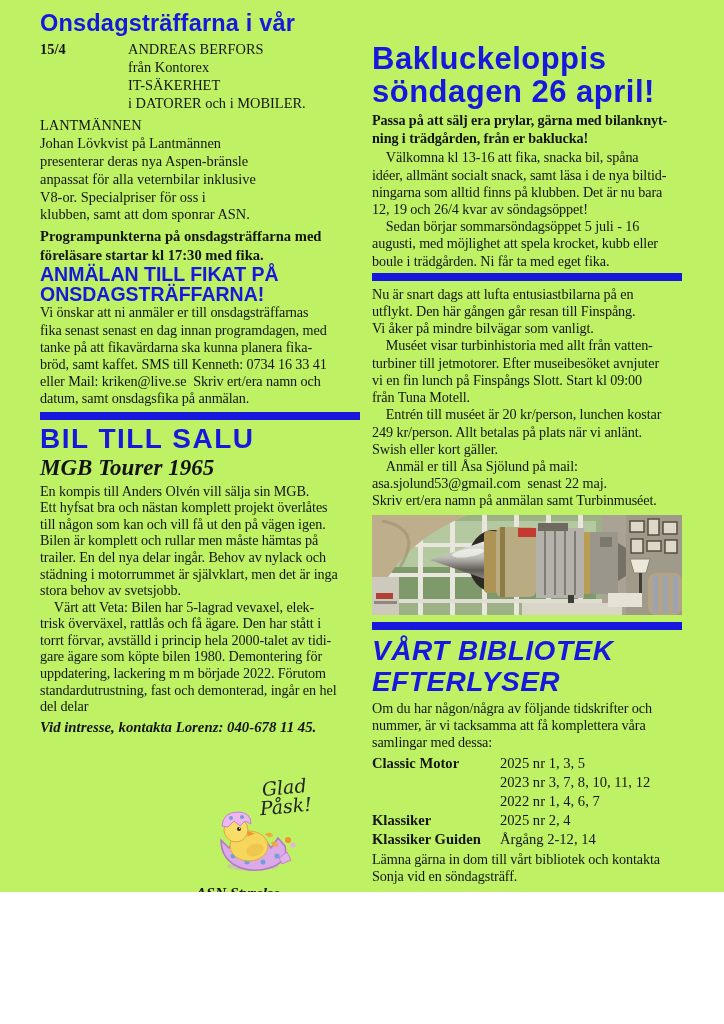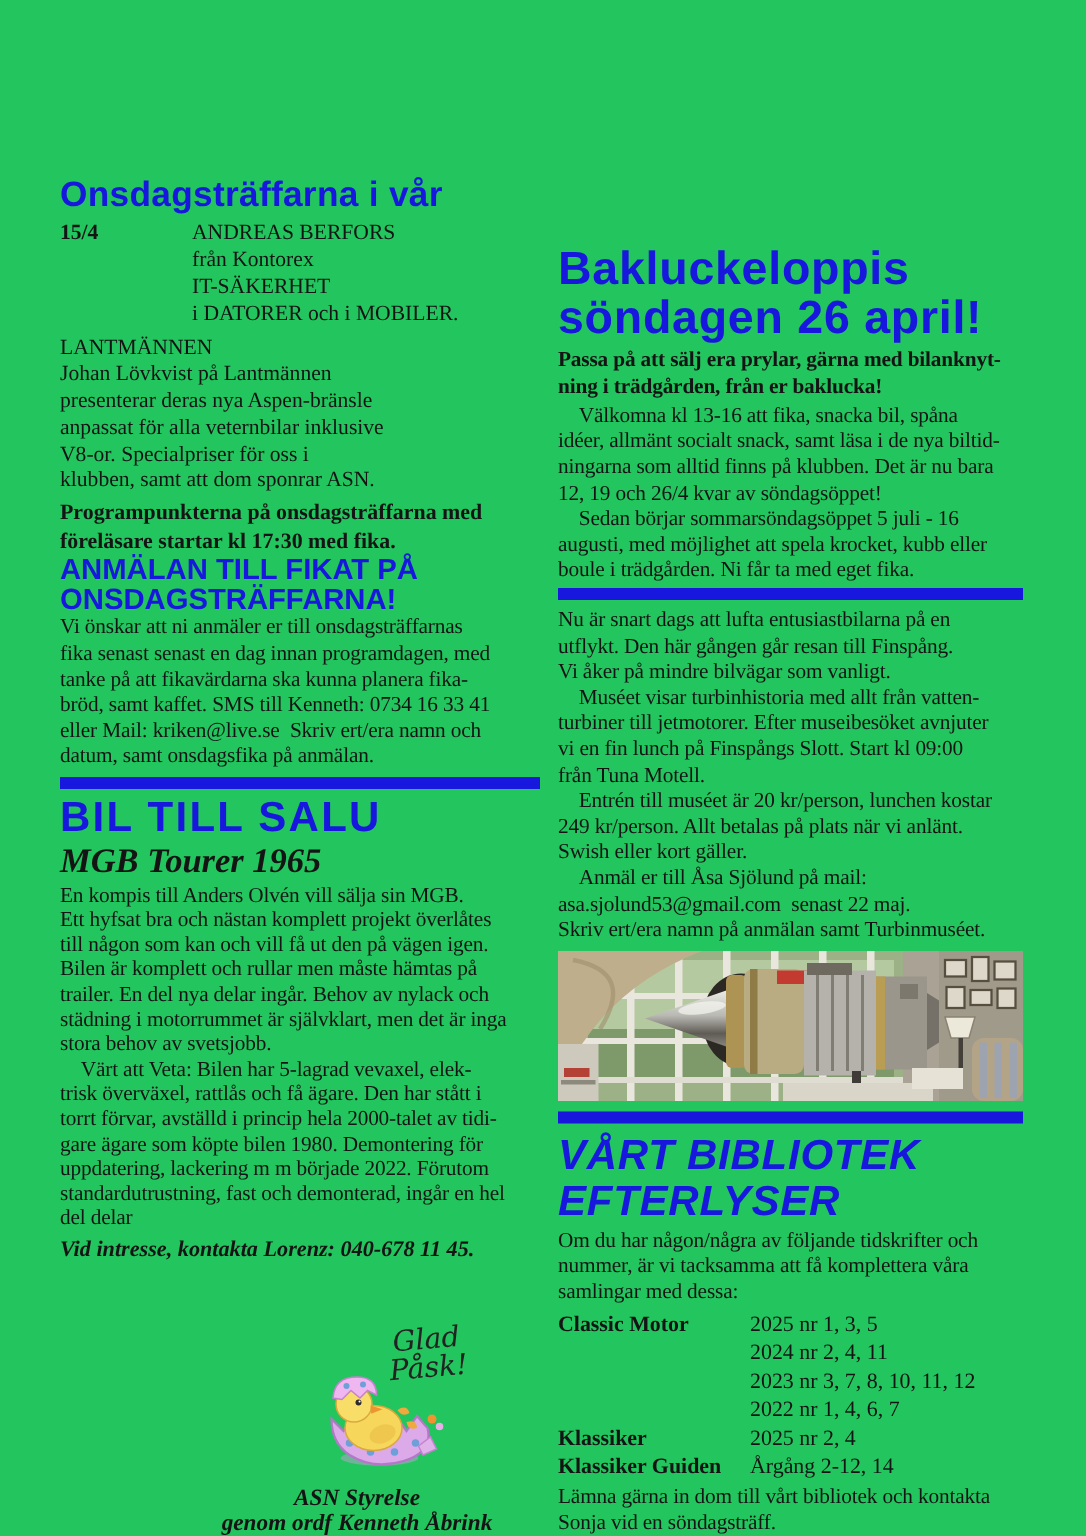--- a/index.html
+++ b/index.html
@@ -1,17 +1,17 @@
 <!DOCTYPE html>
 <html><head>
 <meta charset="utf-8">
 <style>
   *{margin:0;padding:0;box-sizing:border-box}
   html,body{background:#ffffff}
-  .page{position:relative;width:724px;height:1024px;background:#22c55e;display:flex;align-items:flex-end;
+  .page{position:relative;width:724px;height:892px;background:#bef264;display:flex;align-items:center;
         padding:36px 0 0 40px;font-family:"Liberation Serif",serif;color:#141414;overflow:hidden}
   .col-left{width:320px;flex:none}
   .col-right{width:310px;flex:none;margin-left:12px}
   h1,h2,h3{margin:0;font-weight:900}
   .sans{font-family:"Liberation Sans",sans-serif;font-weight:900;color:#1717dd}
   .b{font-weight:normal}
   .divider{height:8px;background:#1717dd}
   
   .t-left{font-size:23.5px;line-height:27px;letter-spacing:.2px}
   .sched-row{display:flex;font-size:14.4px;line-height:17.8px;margin-top:4px}
@@ -247,24 +247,20 @@
 nummer, är vi tacksamma att få komplettera våra
 samlingar med dessa:</p>
 
     <div class="lib-table">
       <div class="lib-row">
           <div class="lib-mag">Classic Motor</div>
           <div>2025 nr 1, 3, 5</div>
         </div>
       <div class="lib-row">
           <div class="lib-mag"></div>
-          <div>2024 nr 2, 4, 11</div>
-        </div>
-      <div class="lib-row">
-          <div class="lib-mag"></div>
           <div>2023 nr 3, 7, 8, 10, 11, 12</div>
         </div>
       <div class="lib-row">
           <div class="lib-mag"></div>
           <div>2022 nr 1, 4, 6, 7</div>
         </div>
       <div class="lib-row">
           <div class="lib-mag">Klassiker</div>
           <div>2025 nr 2, 4</div>
         </div>

